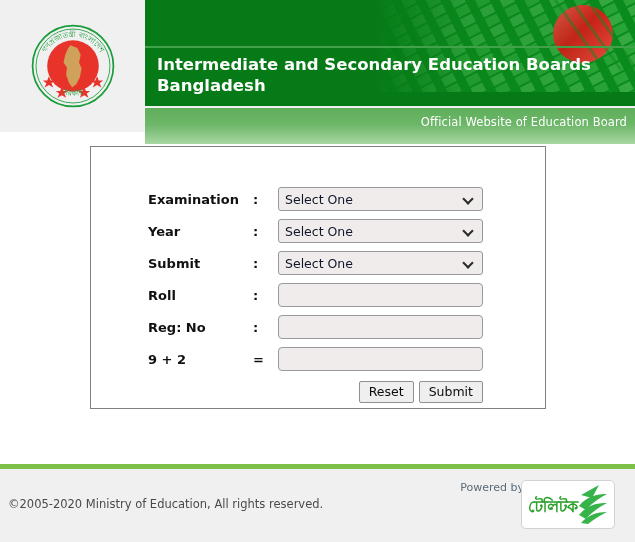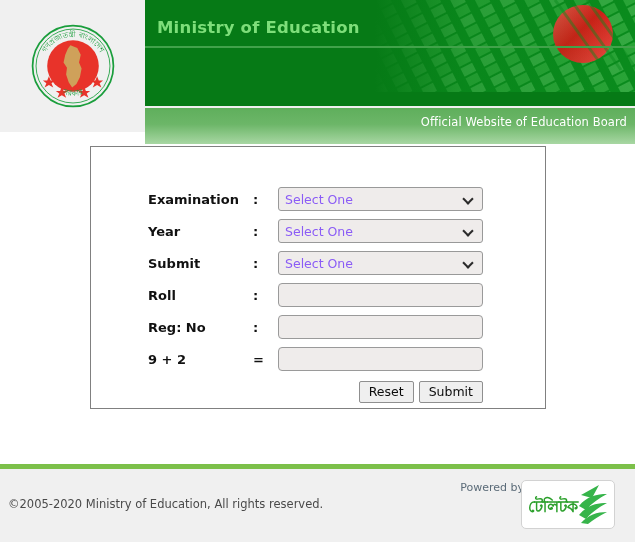--- a/index.html
+++ b/index.html
@@ -149,21 +149,21 @@
   }
   .fselect {
     width: 205px;
     height: 24px;
     box-sizing: border-box;
     background: #efeceb;
     border: 1px solid #999999;
     border-radius: 3px;
     font-family: "DejaVu Sans", "Liberation Sans", sans-serif;
     font-size: 12.5px;
-    color: #8b5cf6;
+    color: #0f172a;
     padding: 0 6px;
     position: relative;
     display: flex;
     align-items: center;
     cursor: default;
   }
   .fselect .sel-val { flex: 1; }
   .chev {
     width: 10px;
     height: 10px;
@@ -328,22 +328,22 @@
           <g stroke="#0a8b1d" stroke-width="3" opacity="0.45">
             <line x1="180" y1="0" x2="230" y2="70"></line>
             <line x1="196" y1="0" x2="246" y2="70"></line>
             <line x1="212" y1="0" x2="262" y2="70"></line>
           </g>
           <rect x="0" y="0" width="260" height="106" fill="url(#gfade)"></rect>
           <rect x="0" y="92" width="260" height="14" fill="#067a16"></rect>
         </svg>
       </div>
 
-      <div class="ministry-line">Ministry of Education</div>
       <div class="hr-thin"></div>
+      <div class="board-title">Intermediate and Secondary Education Boards Bangladesh</div>
     </div>
   </div>
 
   <div class="tagline-bar">
     <span class="tagline-text">Official Website of Education Board</span>
   </div>
 </div>
 
 <div class="form-card">
   <div class="form-rows">

